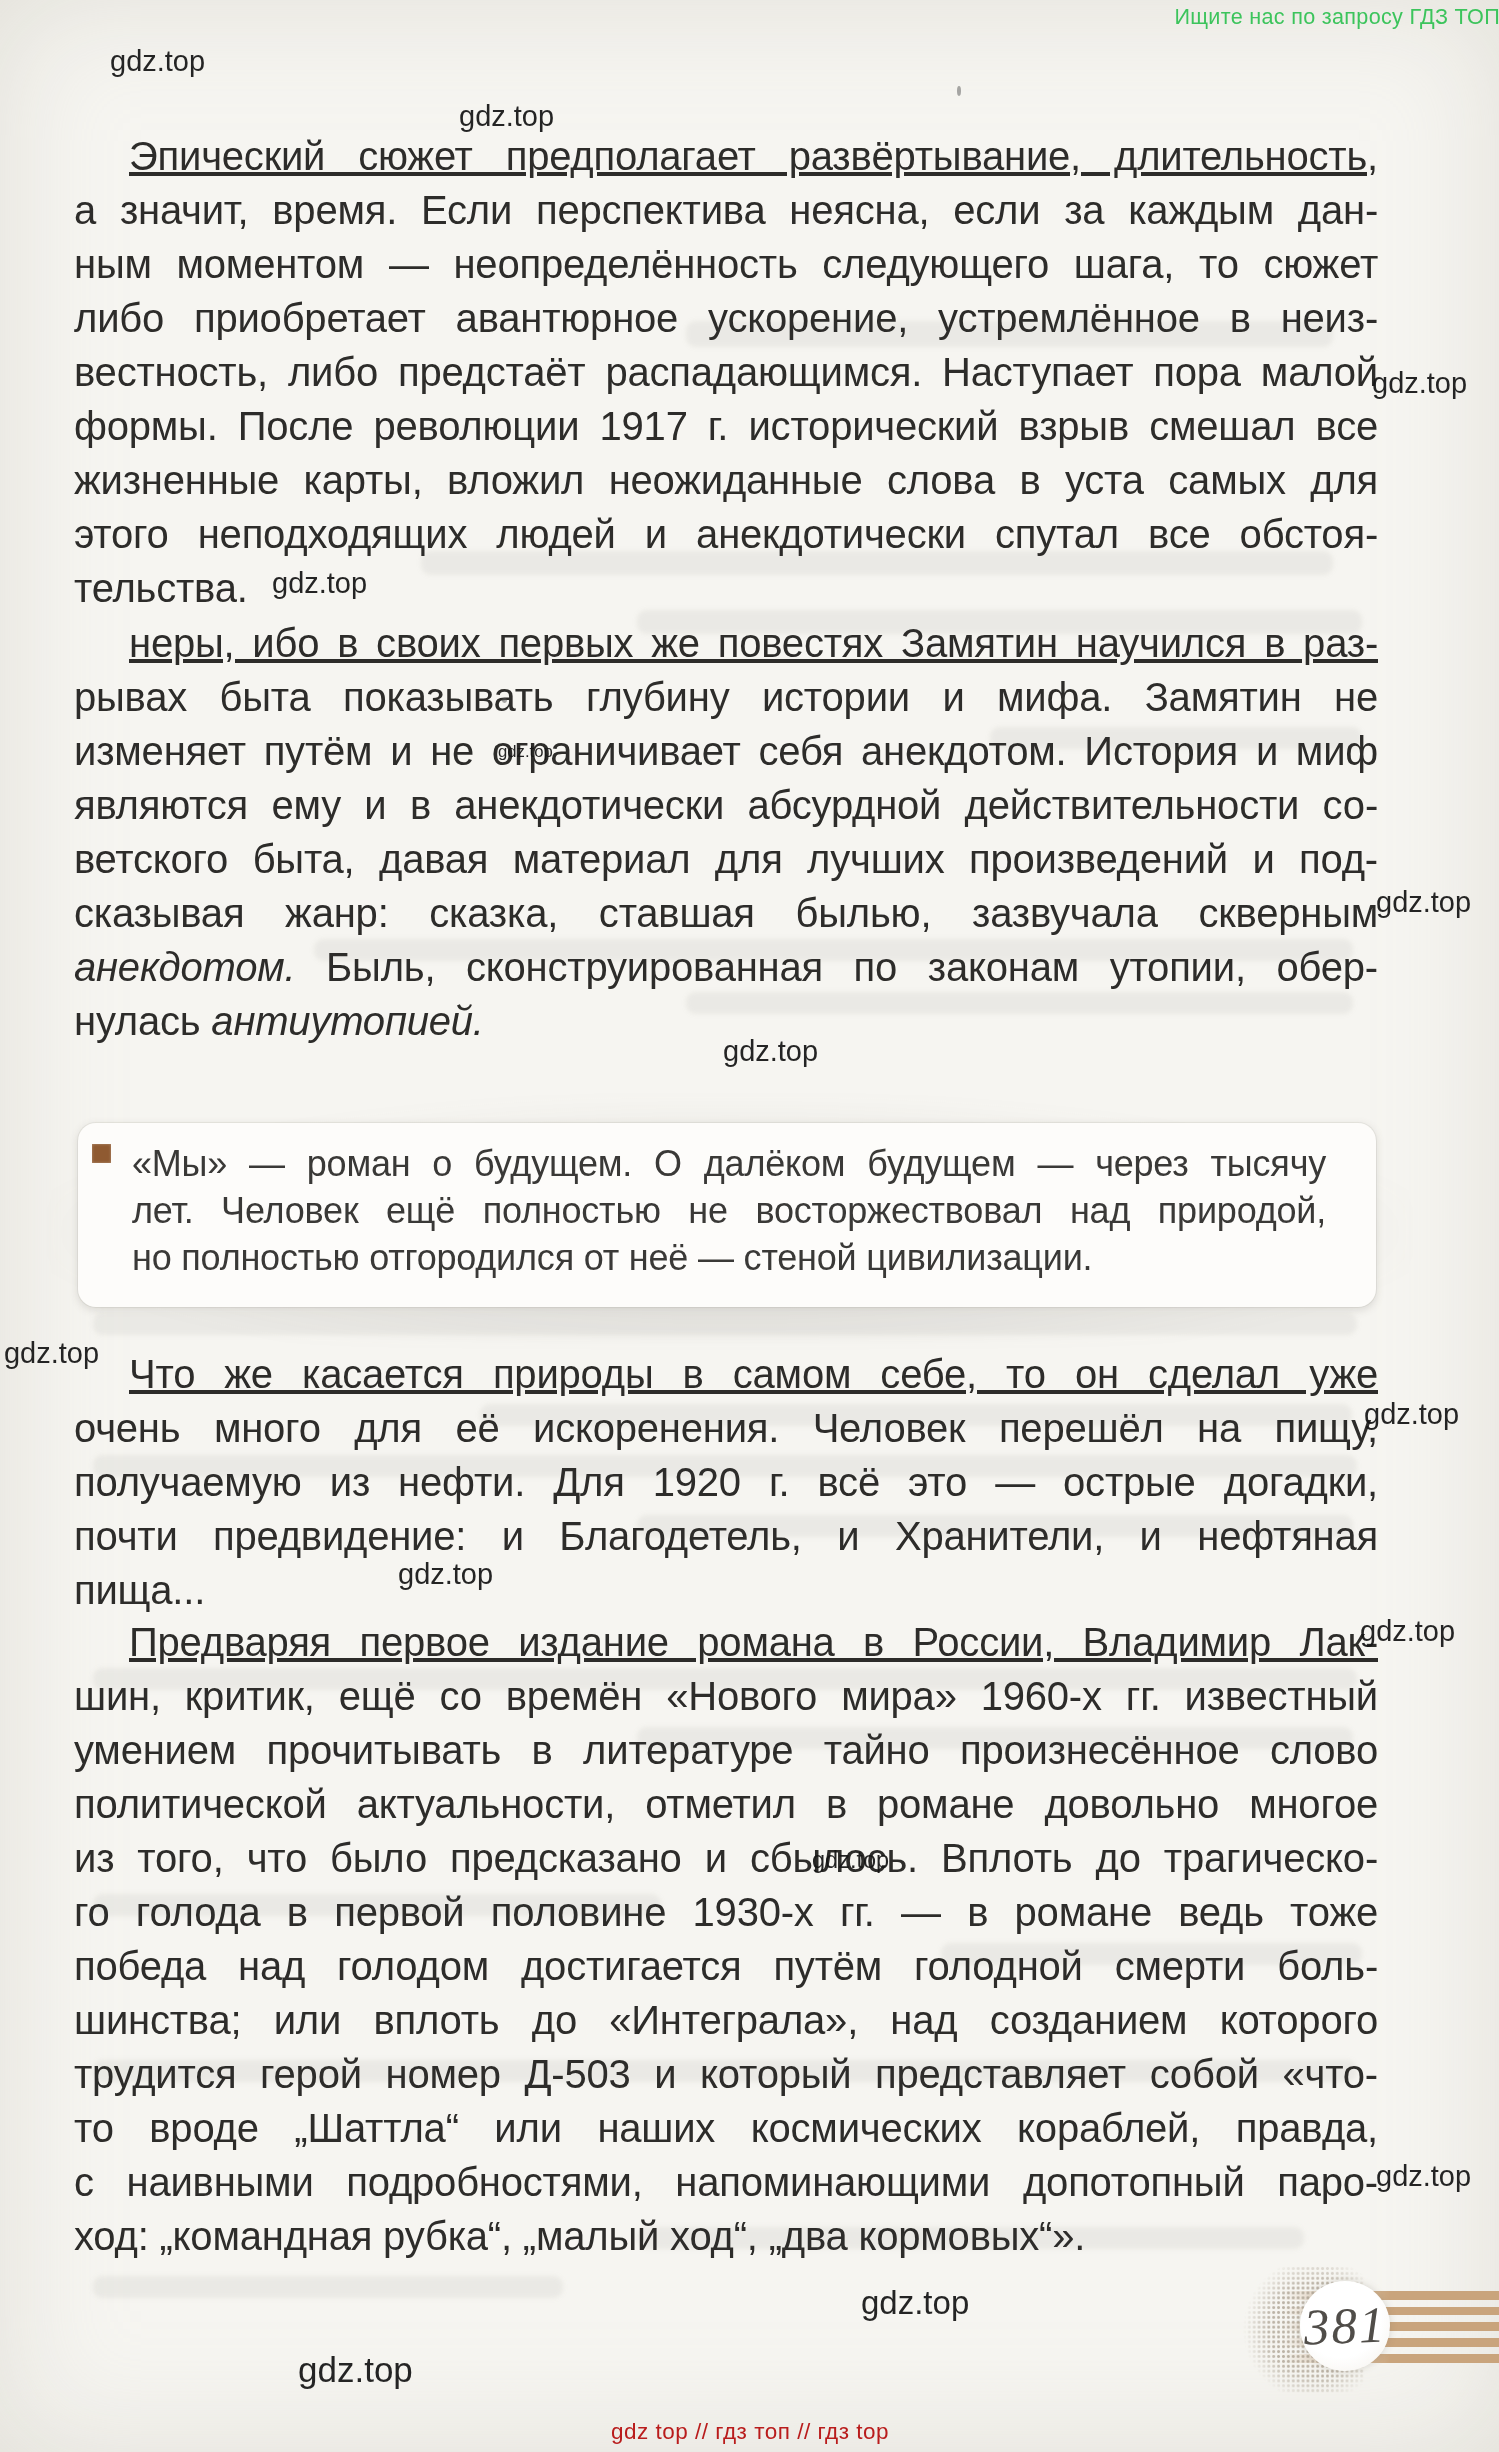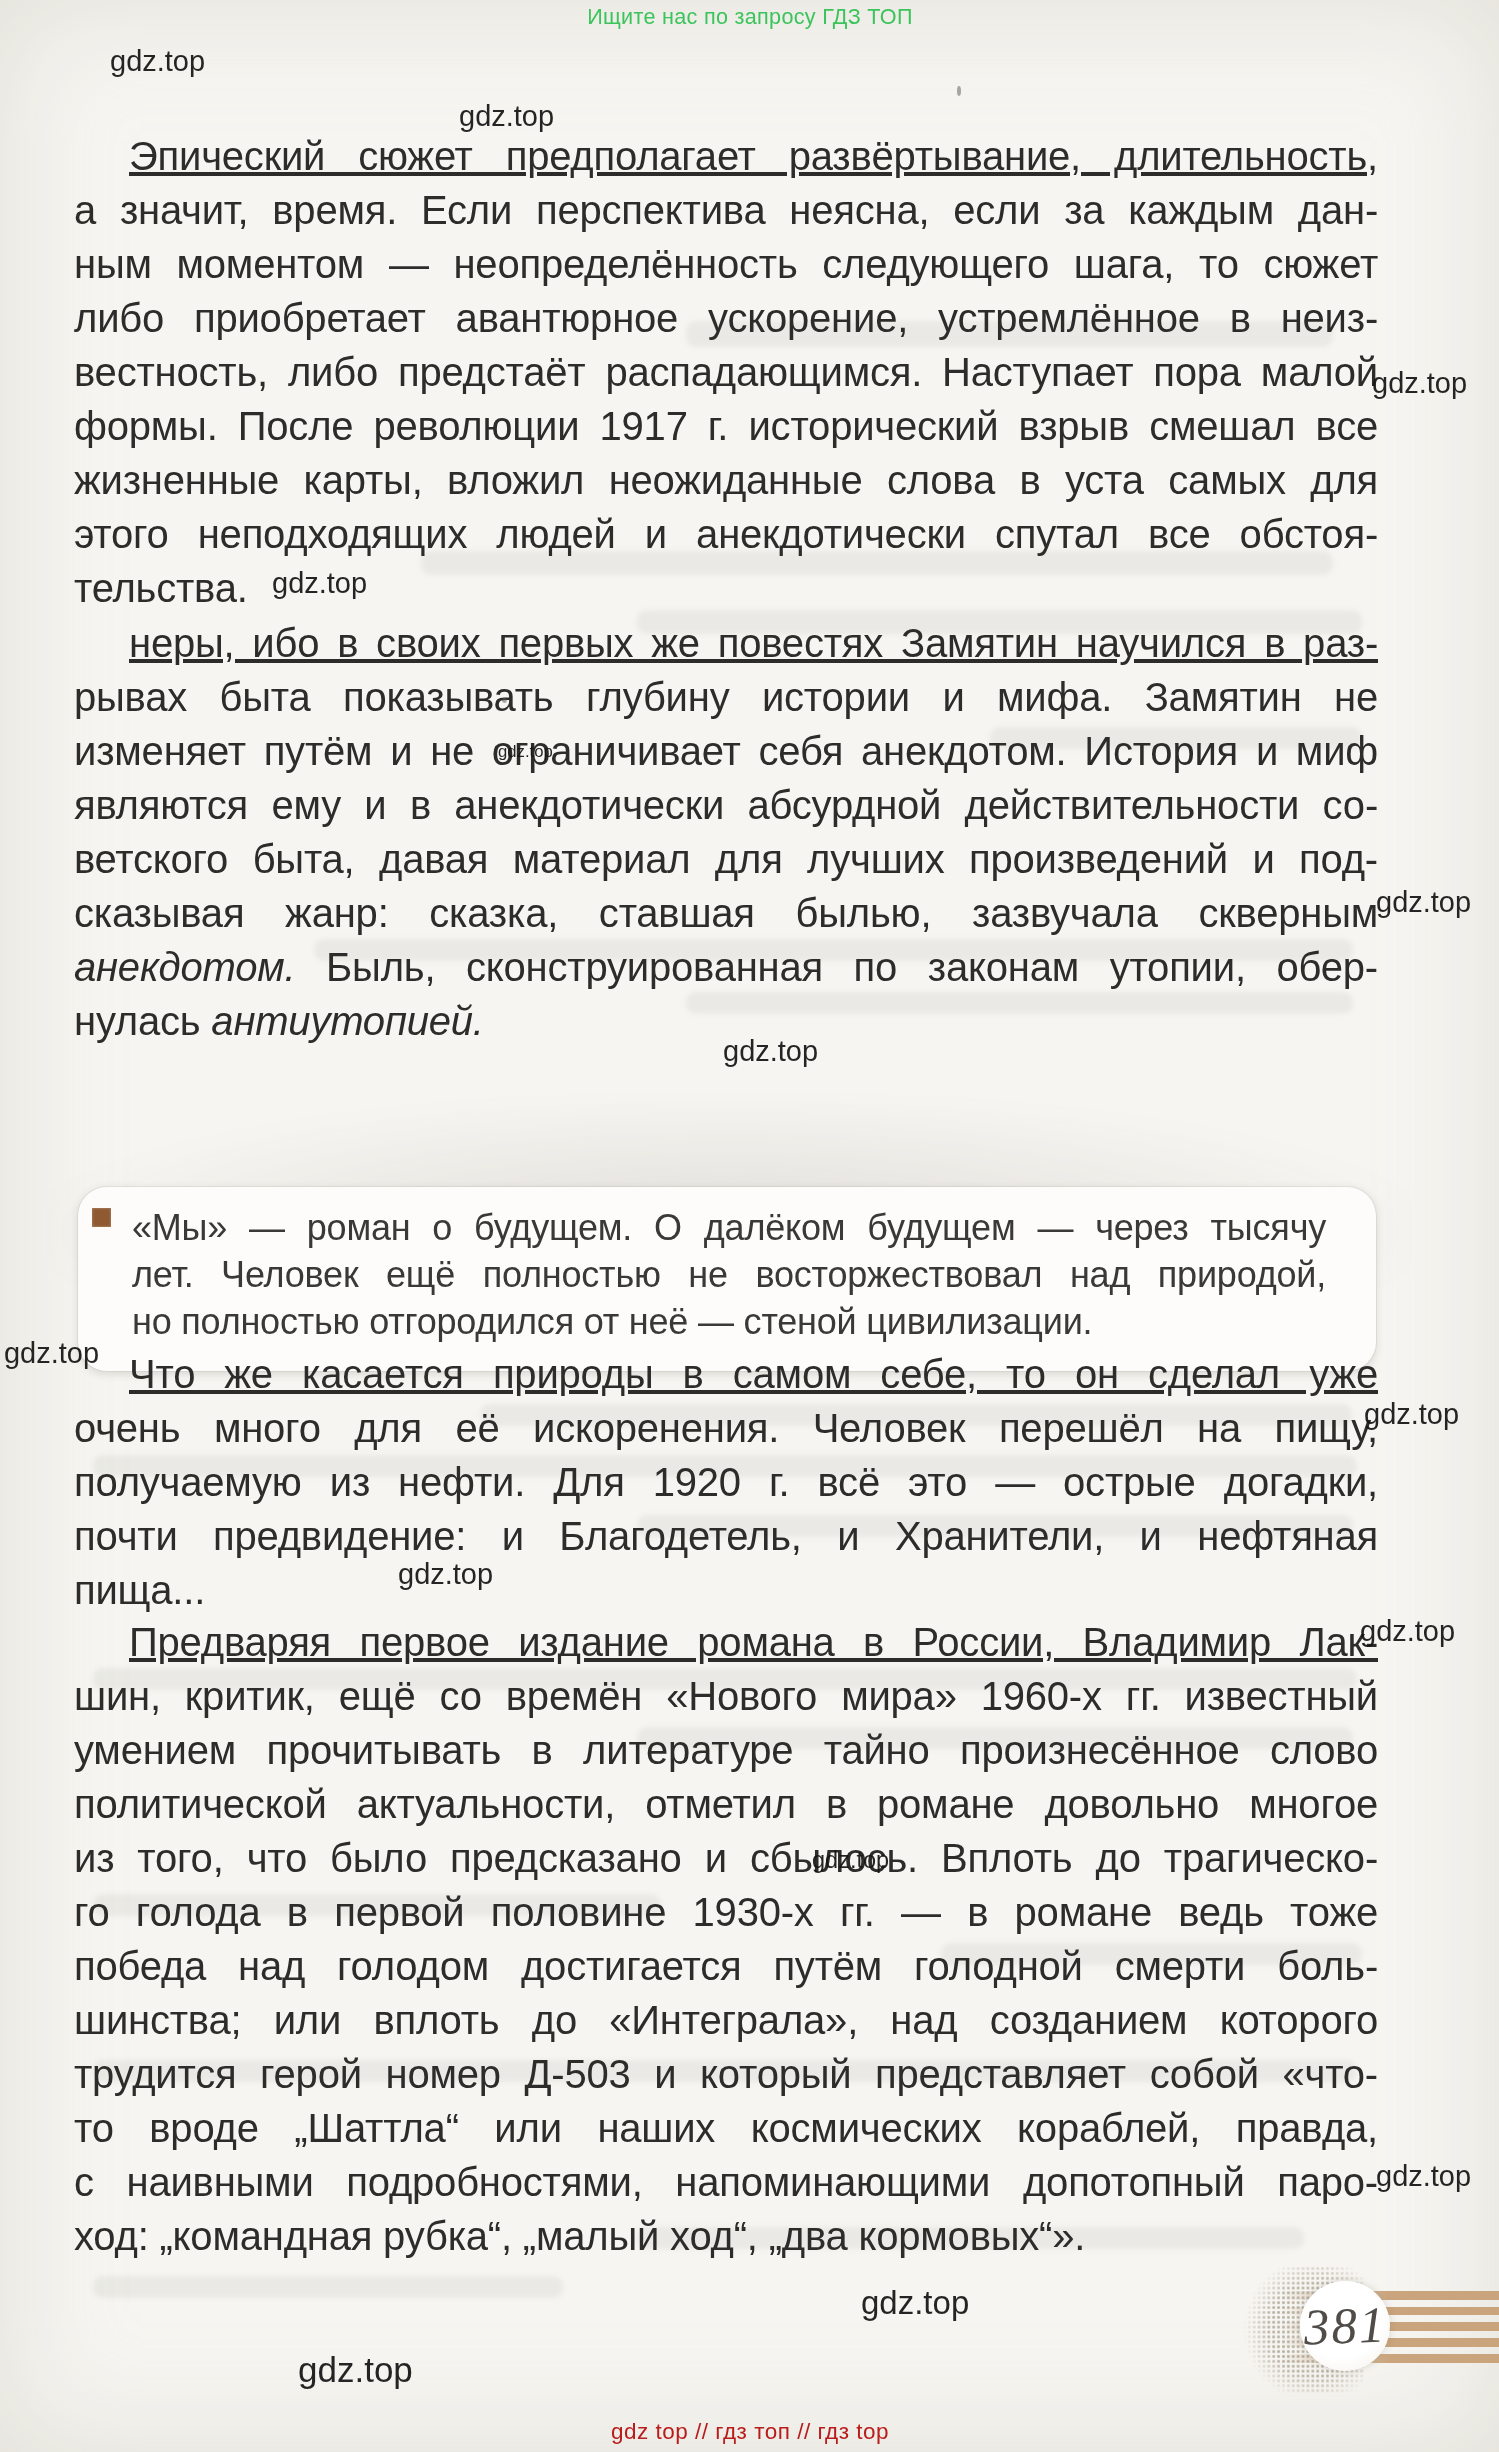--- a/index.html
+++ b/index.html
@@ -15,22 +15,22 @@
   .para{position:absolute;left:74px;width:1304px;color:#2d2c2a;
         font-size:40px;line-height:54px;letter-spacing:-0.2px;}
   .tline{text-align:justify;text-align-last:justify;white-space:normal;height:54px;overflow:visible;}
   .tline.tlast{text-align-last:left;}
   .para.indent .tline:first-child{text-indent:55px;text-decoration:underline;}
   .para i{font-style:italic;}
   
   .halo{position:absolute;left:51px;top:1098px;width:1358px;height:243px;
         background:radial-gradient(ellipse at 50% 55%,rgba(100,95,85,.14),rgba(100,95,85,0) 75%);
         filter:blur(5.9px);}
-  .qbox{position:absolute;left:78px;top:1187px;width:1298px;height:184px;
-        background:#fdfcfa;border-radius:29px;
+  .qbox{position:absolute;left:78px;top:1123px;width:1298px;height:184px;
+        background:#fdfcfa;border-radius:18px;
         box-shadow:0 2.9px 8.8px rgba(90,85,75,.18), 0 0 0 1px rgba(150,145,135,.12);}
   .qmark{position:absolute;left:13.7px;top:20.6px;width:19.6px;height:19.6px;background:#8f5a31;
          box-shadow:inset 0 0 2.9px rgba(255,255,255,.35);}
   .qtext{position:absolute;left:54px;top:16.7px;width:1194px;color:#3a3937;
          font-size:36px;line-height:47px;letter-spacing:-0.2px;}
   .qtext .tline{height:47px;}
   
   .stamp{position:absolute;color:#151515;opacity:.93;font-family:"Liberation Sans",sans-serif;
          white-space:nowrap;z-index:6;text-align:center;}
   .banner{position:absolute;left:0;width:100%;text-align:center;z-index:6;}
@@ -72,21 +72,21 @@
       <div class="ghost" style="left: 637px; top: 1515px; width: 716px; height: 21.6px;"></div>
       <div class="ghost" style="left: 93px; top: 1668px; width: 1264px; height: 21.6px;"></div>
       <div class="ghost" style="left: 637px; top: 1727px; width: 716px; height: 21.6px;"></div>
       <div class="ghost" style="left: 93px; top: 1894px; width: 568px; height: 21.6px;"></div>
       <div class="ghost" style="left: 941px; top: 1943px; width: 421px; height: 21.6px;"></div>
       <div class="ghost" style="left: 93px; top: 2060px; width: 1264px; height: 21.6px;"></div>
       <div class="ghost" style="left: 637px; top: 2227px; width: 667px; height: 21.6px;"></div>
       <div class="ghost" style="left: 93px; top: 2276px; width: 470px; height: 21.6px;"></div>
     </div>
 
-  <div class="banner" id="banner-top" style="color: rgb(60, 196, 92);">Ищите нас по запросу ГДЗ ТОП</div>
+  <div class="banner" id="banner-top" style="color: rgb(60, 196, 92); text-align: right;">Ищите нас по запросу ГДЗ ТОП</div>
 
   <div class="para indent" style="top:129px">
       <div class="tline">Эпический сюжет предполагает развёртывание, длительность,</div>
       <div class="tline">а значит, время. Если перспектива неясна, если за каждым дан-</div>
       <div class="tline">ным моментом — неопределённость следующего шага, то сюжет</div>
       <div class="tline">либо приобретает авантюрное ускорение, устремлённое в неиз-</div>
       <div class="tline">вестность, либо предстаёт распадающимся. Наступает пора малой</div>
       <div class="tline">формы. После революции 1917 г. исторический взрыв смешал все</div>
       <div class="tline">жизненные карты, вложил неожиданные слова в уста самых для</div>
       <div class="tline">этого неподходящих людей и анекдотически спутал все обстоя-</div>

